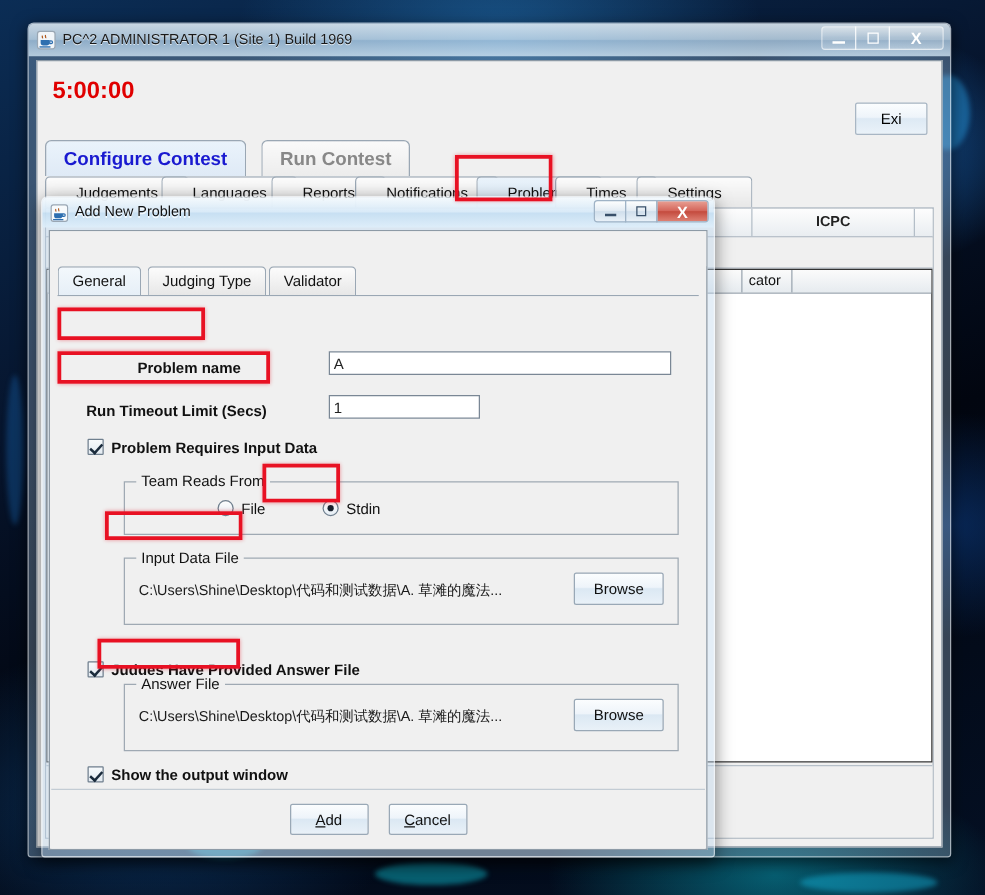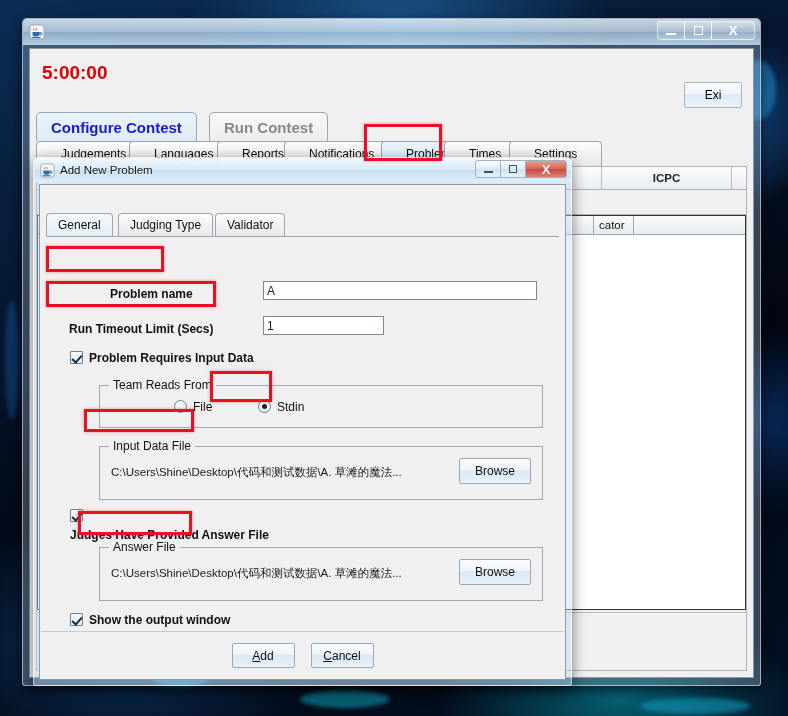--- a/index.html
+++ b/index.html
@@ -355,20 +355,21 @@
     <span class="java-ico">
       <svg width="16" height="16" viewBox="0 0 16 16">
         <rect x="1" y="1" width="14" height="14" rx="2" fill="#f2f6fa" stroke="#9aa7b4"></rect>
         <path d="M5 4.5c-.6.9.3 1.4 0 2.2" stroke="#b05a20" stroke-width="1" fill="none"></path>
         <path d="M7.5 4c-.7 1 .4 1.6 0 2.5" stroke="#b05a20" stroke-width="1" fill="none"></path>
         <path d="M3.5 8h7v2.2a2.2 2.2 0 0 1-2.2 2.2H5.7A2.2 2.2 0 0 1 3.5 10.2z" fill="#2e6fb0"></path>
         <path d="M10.8 8.6h1.1a1.1 1.1 0 1 1 0 2.2h-1.1z" fill="none" stroke="#2e6fb0" stroke-width="1"></path>
         <rect x="2.6" y="13" width="8.8" height="1.1" fill="#2e6fb0"></rect>
       </svg>
     </span>
+    <span id="main-title-text">PC^2 ADMINISTRATOR 1 (Site 1) Build 1969</span>
     <div class="win-btns">
       <div class="win-btn">
           <span class="glyph-min"></span>
         </div>
       <div class="win-btn">
           <span class="glyph-max"></span>
         </div>
       <div class="win-btn close">
           <span>X</span>
         </div>
@@ -503,21 +504,21 @@
           <span class="lbl-plain">Stdin</span>
         </div>
       </div>
 
       <div class="groupbox" style="left:58px;top:209px;width:444px;height:54px;">
         <span class="gb-title">Input Data File</span>
         <div class="path-text" style="position:absolute;left:11px;top:18px;width:330px;">C:\Users\Shine\Desktop\代码和测试数据\A. 草滩的魔法...</div>
         <div class="browse-btn" style="position:absolute;right:11px;top:11px;">Browse</div>
       </div>
 
-      <div class="chk-row" style="position:absolute;left:29px;top:272px;flex-direction:column;">
+      <div class="chk-row" style="position:absolute;left:29px;top:292px;">
         <span class="chkbox"></span>
         <span class="lbl">Judges Have Provided Answer File</span>
       </div>
 
       <div class="groupbox" style="left:58px;top:310px;width:444px;height:54px;">
         <span class="gb-title">Answer File</span>
         <div class="path-text" style="position:absolute;left:11px;top:18px;width:330px;">C:\Users\Shine\Desktop\代码和测试数据\A. 草滩的魔法...</div>
         <div class="browse-btn" style="position:absolute;right:11px;top:11px;">Browse</div>
       </div>
 

